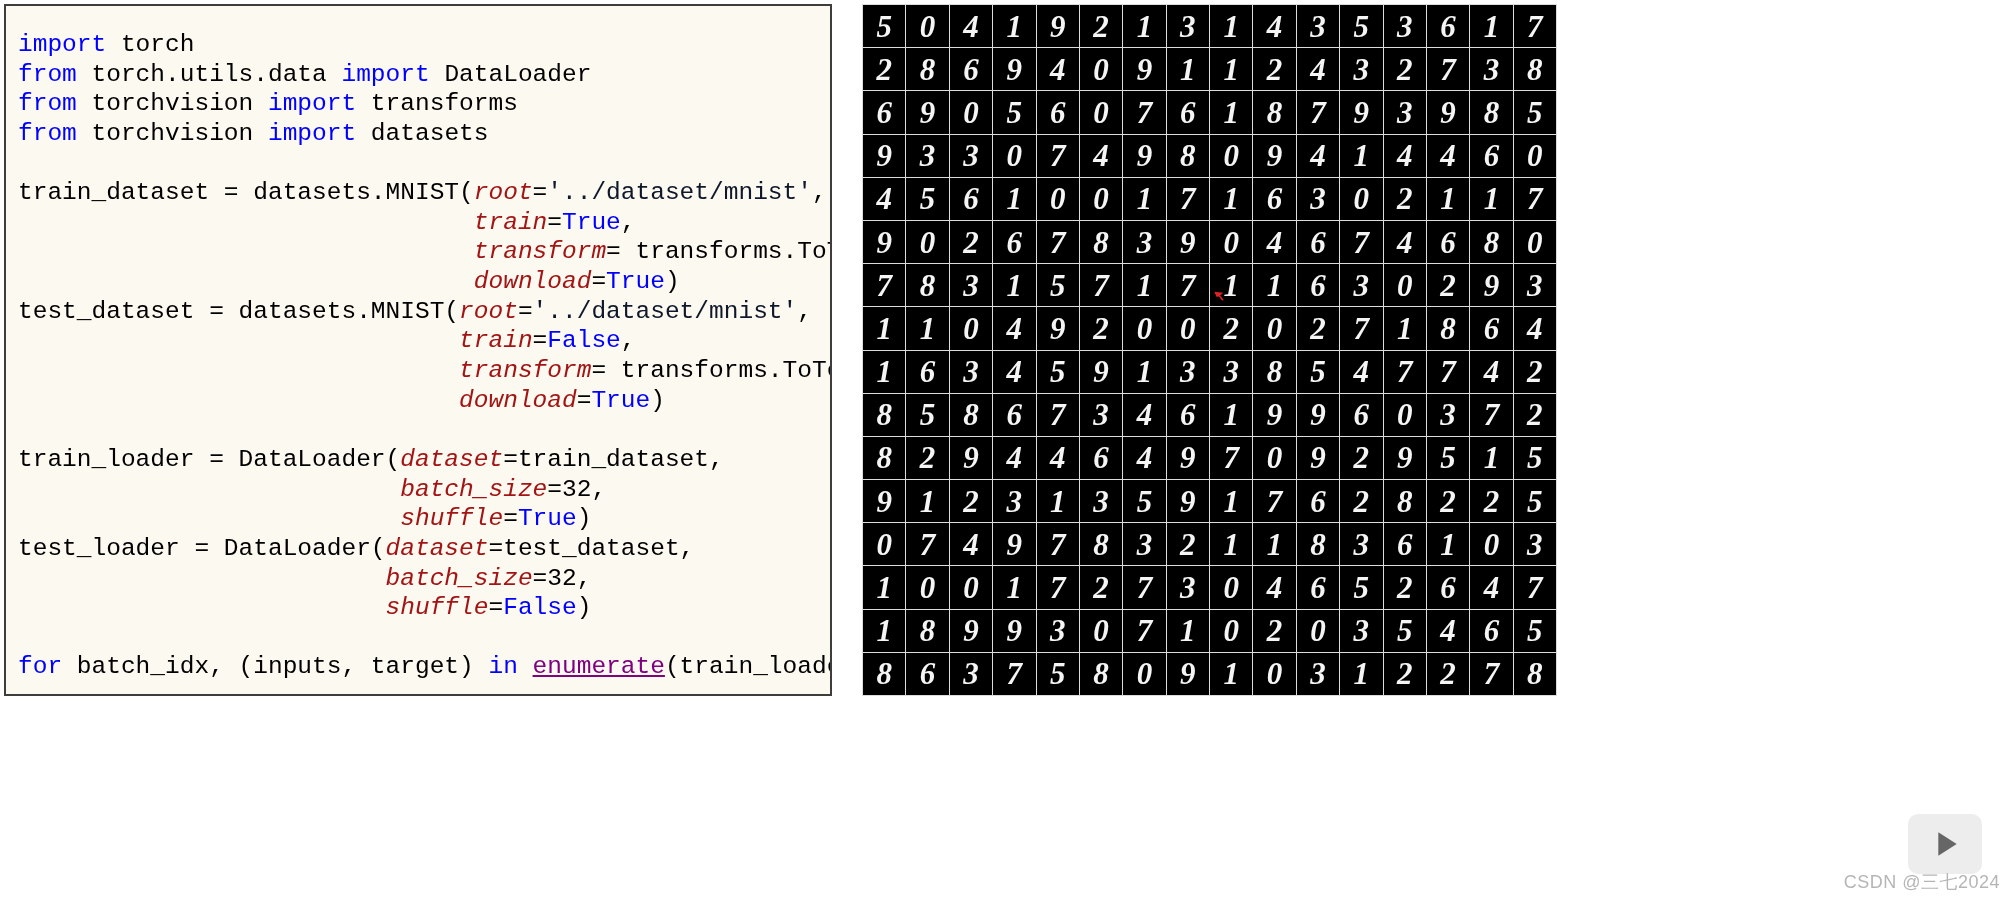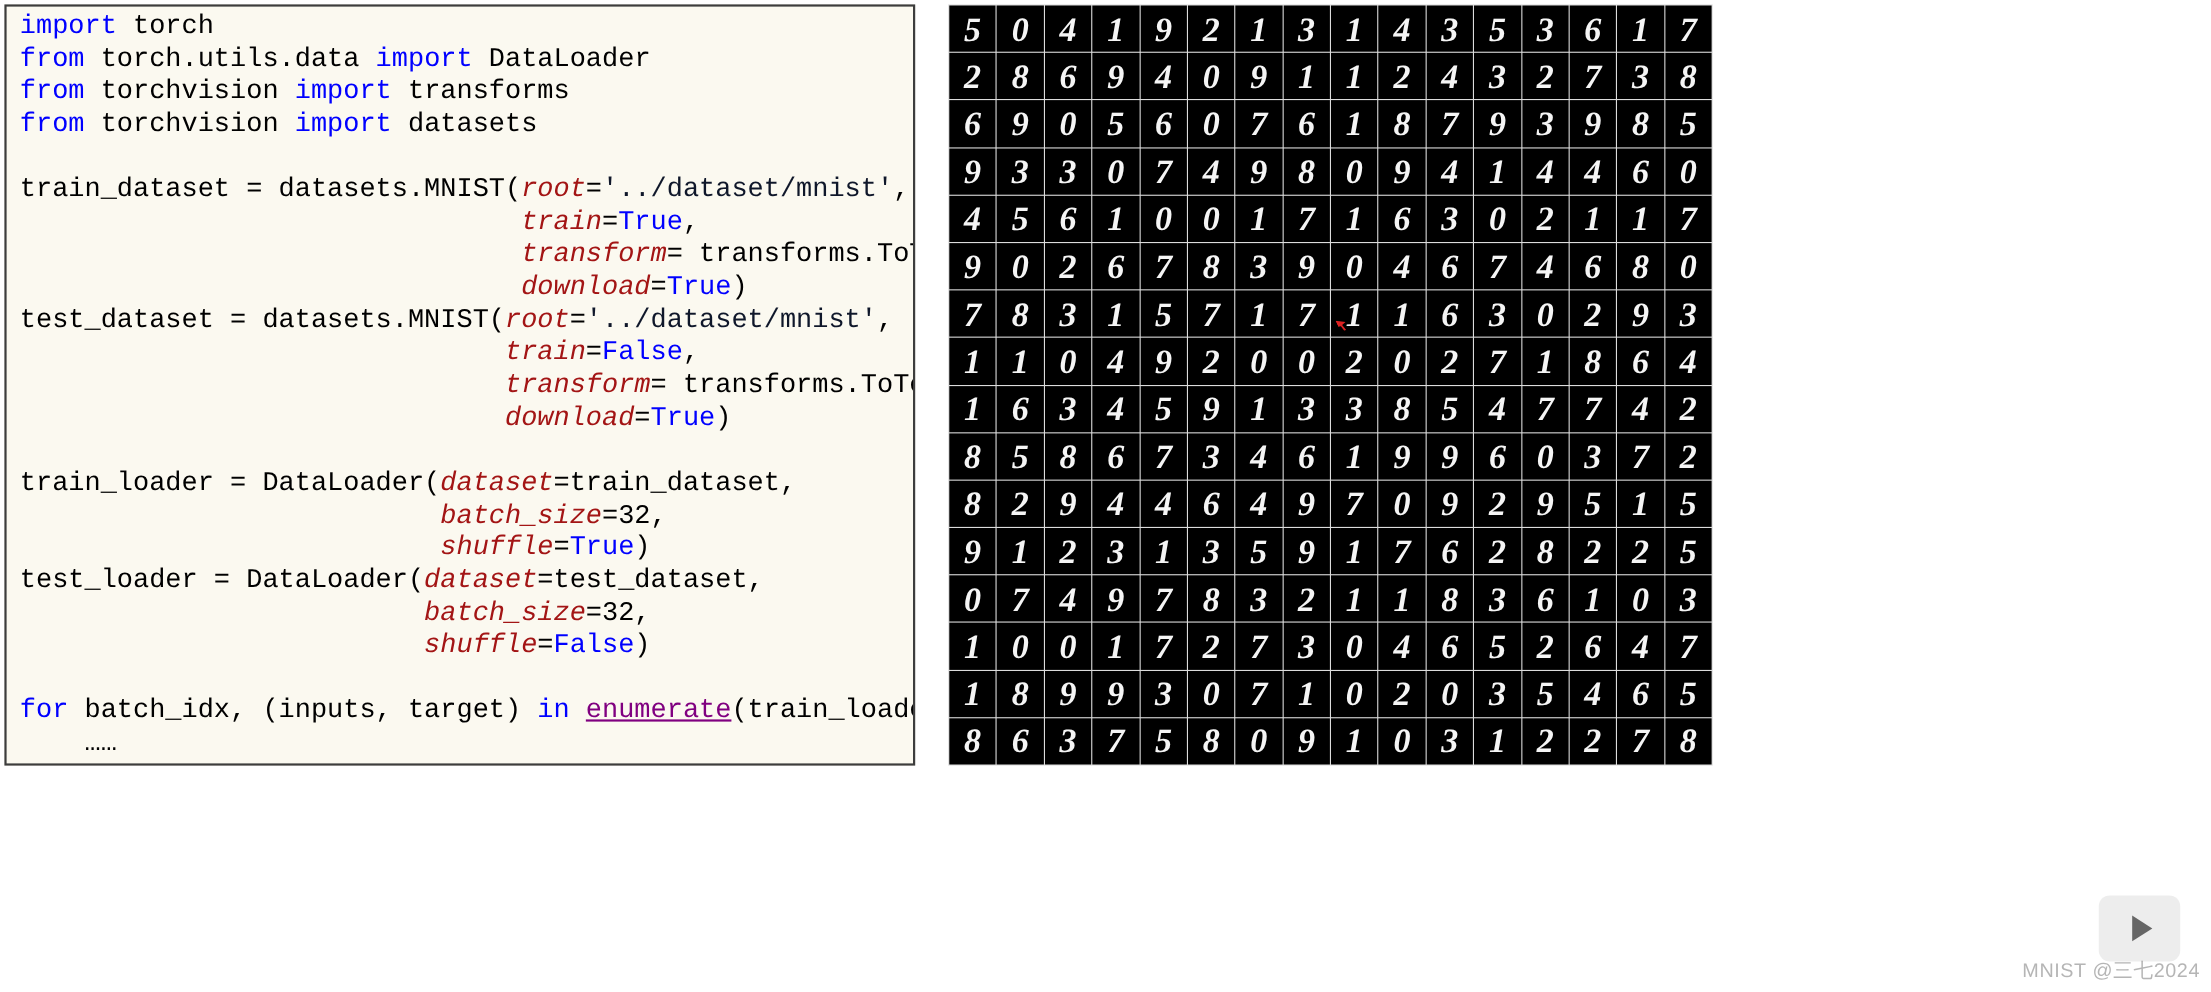--- a/index.html
+++ b/index.html
@@ -17,21 +17,21 @@
     padding: 4px;
     box-sizing: border-box;
     gap: 30px;
   }
   .code-panel {
     width: 828px;
     height: 692px;
     border: 2px solid #3d3d3d;
     background: #fbf9f0;
     box-sizing: border-box;
-    padding: 4px 12px;
+    padding: 24px 12px;
     font-size: 24.5px;
     line-height: 1.21;
     white-space: pre;
     overflow: hidden;
   }
   .mnist-panel {
     width: 695px;
     height: 692px;
     display: grid;
     grid-template-columns: repeat(16, 1fr);
@@ -360,13 +360,13 @@
 </div>
 
 <div class="cursor-dot"></div>
 
 <div class="play-badge">
   <svg viewBox="0 0 24 24">
       <path d="M8 5v14l11-7z"></path>
     </svg>
 </div>
 
-<div class="watermark">MNIST @三七2024</div>
+<div class="watermark">CSDN @三七2024</div>
 
 </body></html>

